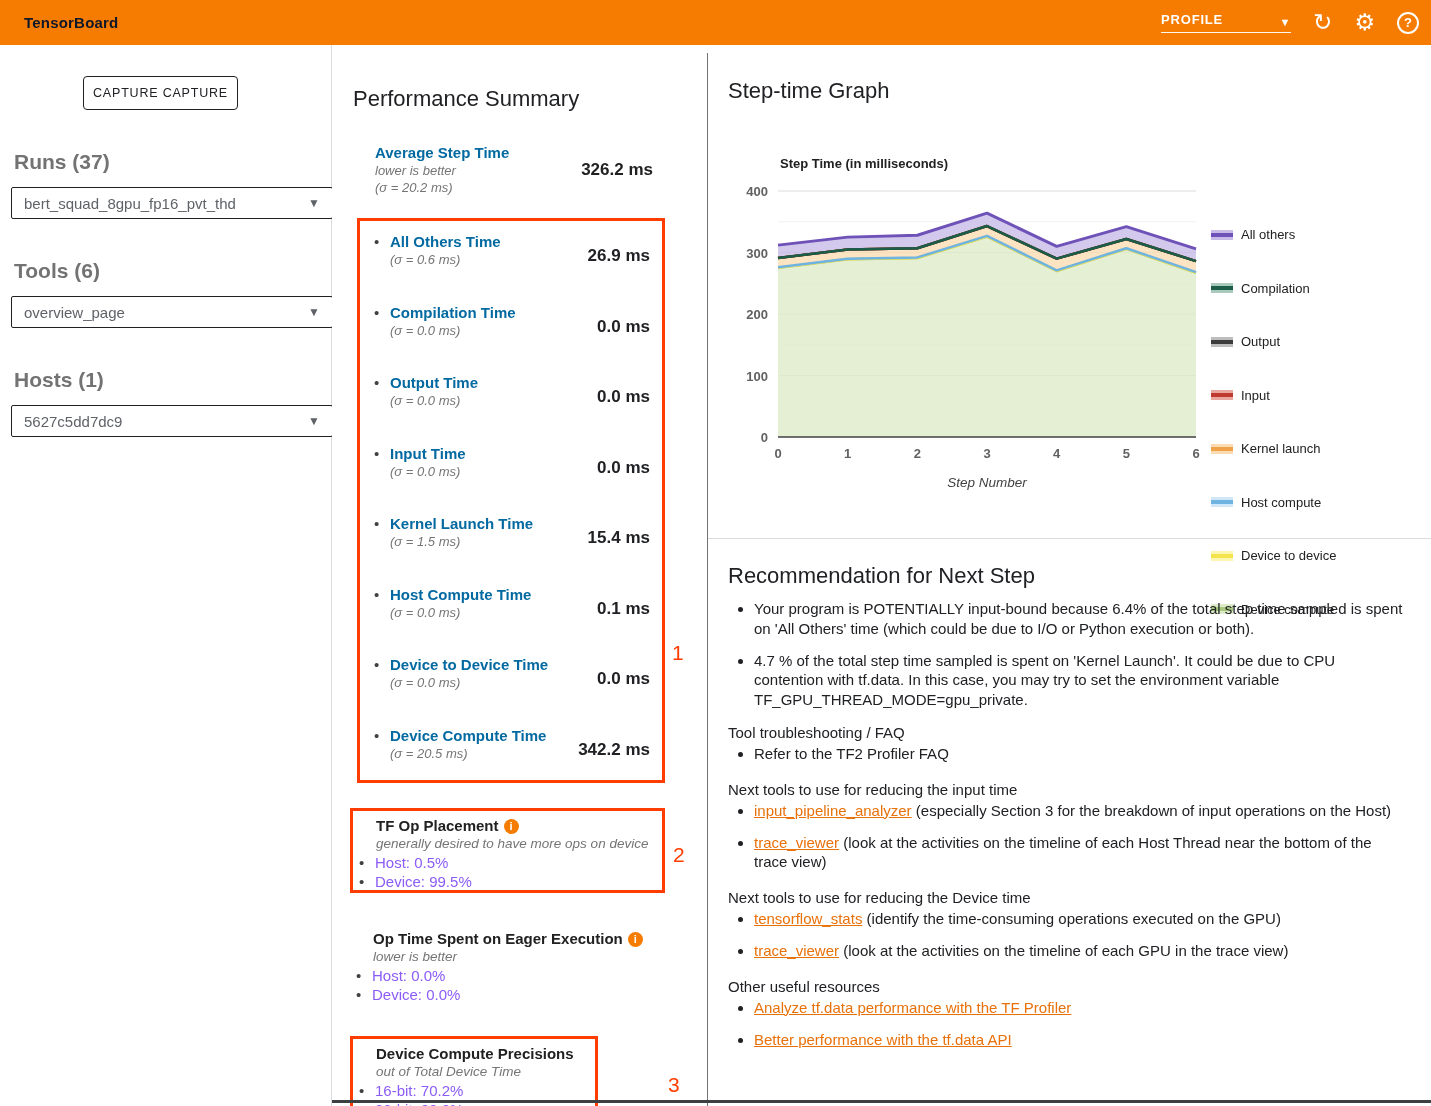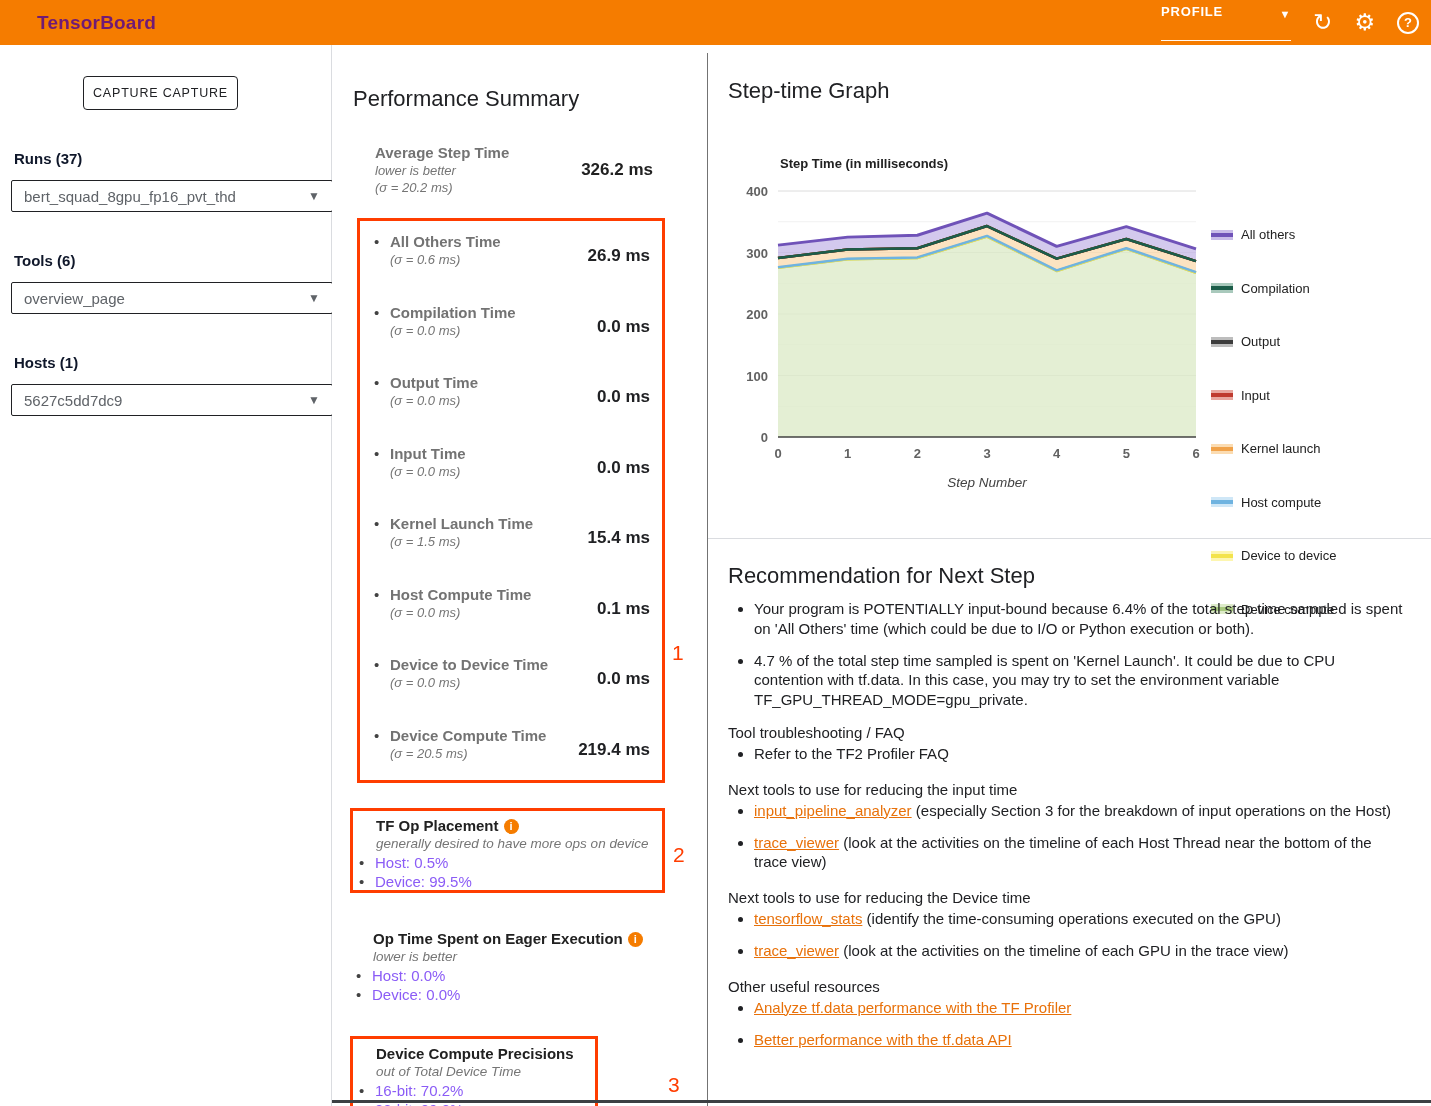--- a/index.html
+++ b/index.html
@@ -4,46 +4,46 @@
 <style>
   html,body{margin:0;padding:0;}
   body{
     width:1431px;height:1106px;position:relative;overflow:hidden;
     background:#fff;font-family:"Liberation Sans","DejaVu Sans",sans-serif;
     color:#202124;-webkit-font-smoothing:antialiased;
   }
   
   .hdr{position:absolute;left:0;top:0;width:1431px;height:45px;background:#f57c00;
        display:flex;align-items:center;z-index:5;}
-  .hdr-title{color:#701a75;font-size:19px;font-weight:700;margin-left:37px;letter-spacing:.2px;}
+  .hdr-title{color:#0f172a;font-size:15px;font-weight:700;margin-left:24px;letter-spacing:.2px;}
   .hdr-right{position:absolute;right:12px;top:0;height:45px;display:flex;align-items:center;gap:22px;}
   .dash-select{width:130px;color:#fff;font-size:13px;font-weight:700;letter-spacing:.8px;
-       border-bottom:1.5px solid rgba(255,255,255,.95);padding-bottom:21px;display:flex;
+       border-bottom:1.5px solid rgba(255,255,255,.95);padding-bottom:5px;display:flex;
        justify-content:space-between;align-items:flex-end;cursor:pointer;}
   .dash-select .caret{font-size:11px;line-height:10px;}
   .hicon{color:#fff;font-size:23px;line-height:23px;cursor:pointer;}
   .help-circle{width:18px;height:18px;border:2px solid #fff;border-radius:50%;color:#fff;
        font-size:13px;font-weight:700;display:flex;align-items:center;justify-content:center;cursor:pointer;}
   
   .sidebar{position:absolute;left:0;top:45px;width:331px;height:1061px;border-right:1px solid #dadce0;background:#fff;}
   .cap-btn{display:block;margin:31px 0 0 83px;width:155px;height:34px;background:#fff;
        border:1px solid #202124;border-radius:4px;font-size:12.5px;letter-spacing:.8px;
        font-family:inherit;color:#202124;cursor:pointer;}
   .sel-group{margin-top:40px;}
-  .sel-label{margin:0 0 13px 14px;font-size:15px;font-weight:700;color:#0f172a;}
+  .sel-label{margin:0 0 13px 14px;font-size:21px;font-weight:700;color:#737373;}
   .sel-box{margin-left:11px;width:296px;height:30px;border:1.5px solid #202124;border-radius:2px;
        display:flex;align-items:center;justify-content:space-between;padding:0 12px;cursor:pointer;background:#fff;}
   .sel-val{font-size:15px;color:#5f6368;white-space:nowrap;overflow:hidden;}
   .sel-caret{color:#5f6368;font-size:12px;}
   
   .mid{position:absolute;left:332px;top:53px;width:375px;height:1061px;border-right:6px solid #737373;background:#fff;}
   .h1{position:absolute;font-size:22px;font-weight:400;color:#202124;margin:0;}
   .mid .h1{left:21px;top:33px;}
   .avg-wrap{position:absolute;left:43px;top:91px;width:278px;}
-  .m-label{font-size:15px;font-weight:700;color:#737373;line-height:18px;}
+  .m-label{font-size:15px;font-weight:700;color:#0369a1;line-height:18px;}
   .m-note{font-size:13px;font-style:italic;color:#757575;line-height:17px;}
   .m-value{position:absolute;right:0;font-size:17px;font-weight:700;color:#212121;}
   .callout{position:absolute;border:3px solid #ff3d00;background:transparent;box-sizing:border-box;}
   .box1{left:25px;top:165px;width:308px;height:565px;}
   .metric-row{position:absolute;left:0;width:100%;height:60px;}
   .metric-row .bullet{position:absolute;left:14px;top:0;font-size:15px;color:#424242;}
   .metric-row .lbl{position:absolute;left:30px;top:0;}
   .metric-row .val{position:absolute;right:12px;top:13px;font-size:17px;font-weight:700;}
   .co-num{position:absolute;color:#ff3d00;font-size:21px;font-weight:500;}
   .info-block{position:absolute;box-sizing:border-box;padding:5px 10px 0 0;}
@@ -185,21 +185,21 @@
           <div class="m-note">(σ = 0.0 ms)</div>
         </div>
         <div class="val">0.0 ms</div>
       </div>
       <div class="metric-row" style="top: 505.5px;">
         <span class="bullet">•</span>
         <div class="lbl">
           <div class="m-label">Device Compute Time</div>
           <div class="m-note">(σ = 20.5 ms)</div>
         </div>
-        <div class="val">219.4 ms</div>
+        <div class="val">342.2 ms</div>
       </div>
     </div>
   <span class="co-num" style="left:340px;top:588px;">1</span>
 
   <div class="callout box2 info-block" id="tfop-block">
       <div class="ib-title">TF Op Placement<span class="info-icon">i</span></div>
       <div class="ib-note">generally desired to have more ops on device</div>
       <div class="ib-item">Host: 0.5%</div>
       <div class="ib-item">Device: 99.5%</div>
     </div>

